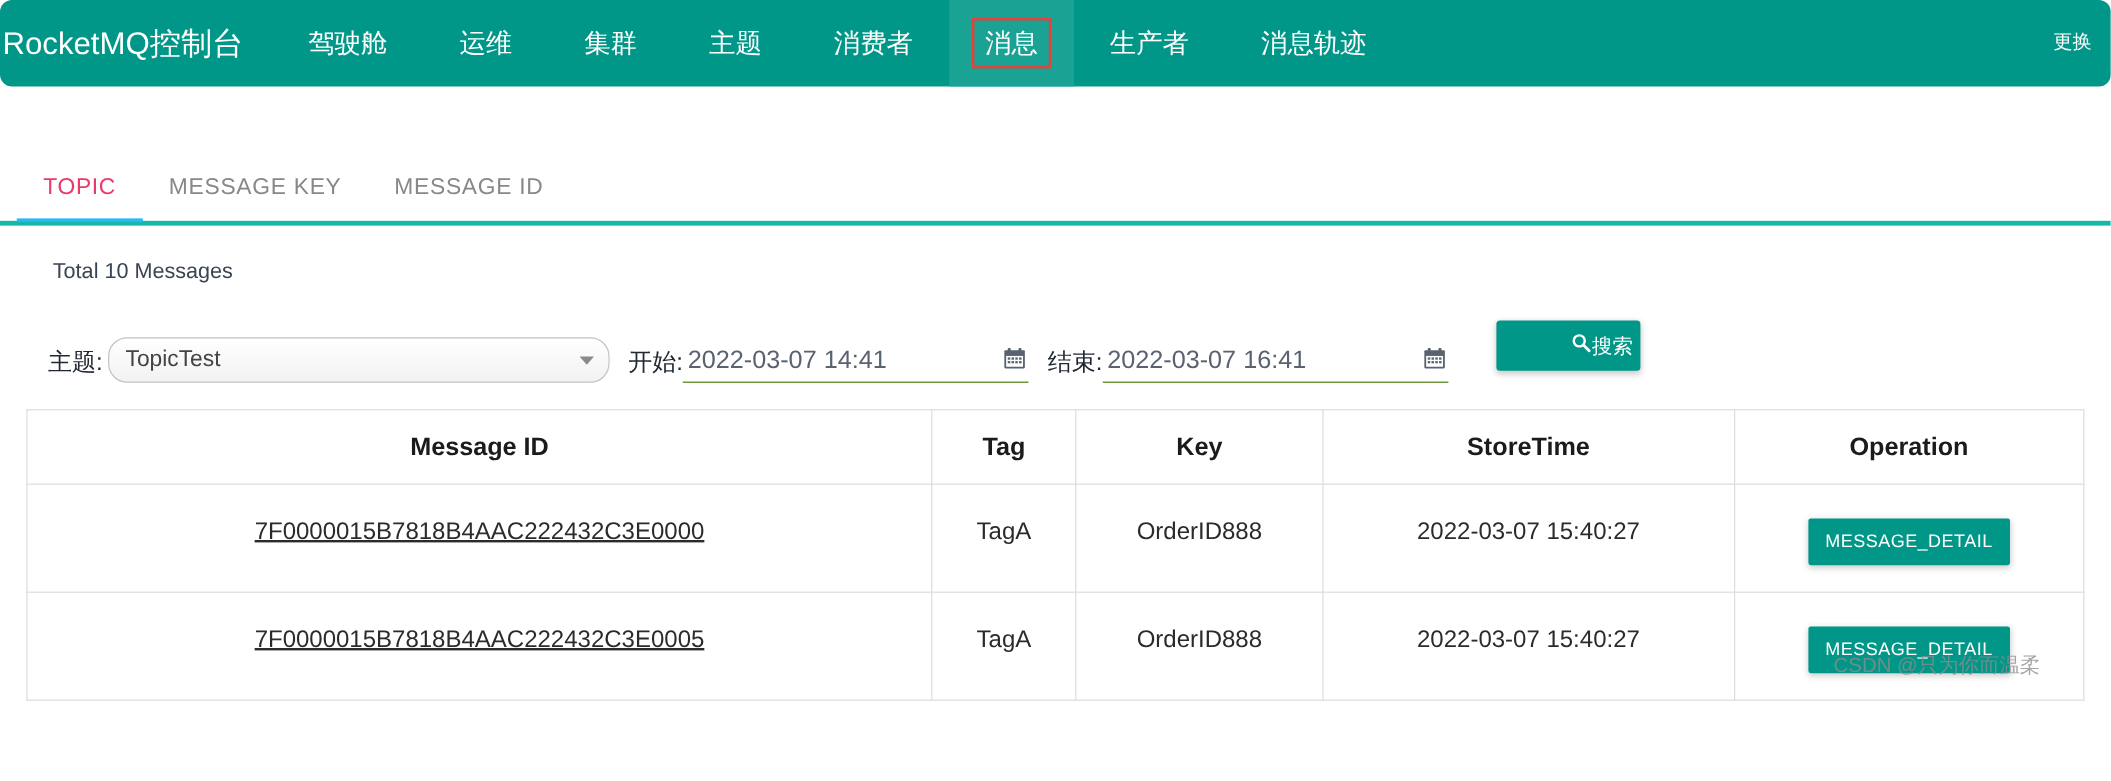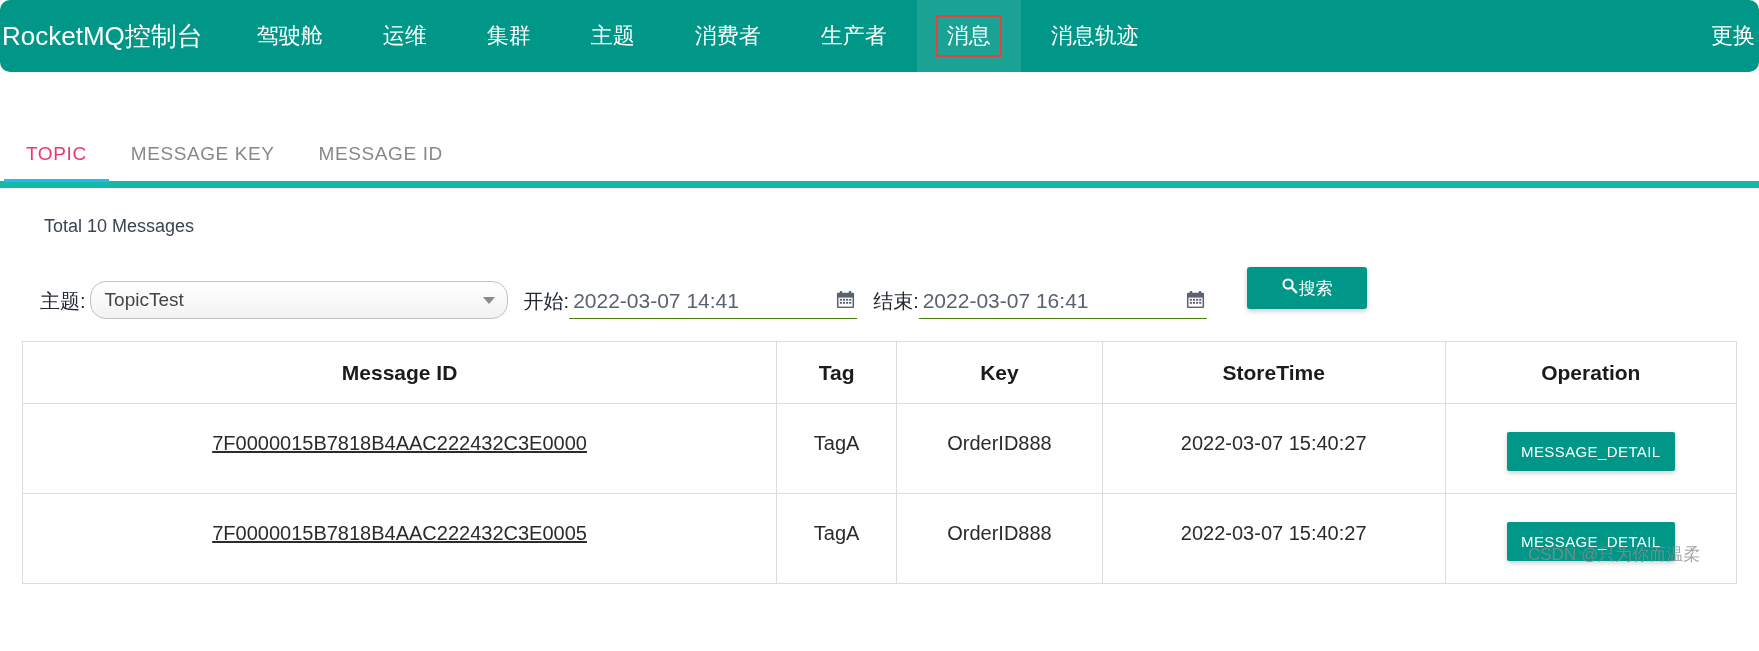--- a/index.html
+++ b/index.html
@@ -44,30 +44,30 @@
     position: absolute;
     left: 19px; right: 19px;
     top: 15px; bottom: 15px;
     border: 2px solid #e8413a;
     pointer-events: none;
   }
   .nav-right {
     position: absolute;
     right: 0; top: 0;
     color: #ffffff;
-    font-size: 22px;
+    font-size: 16px;
     line-height: 72px;
-    padding-right: 4px;
+    padding-right: 16px;
   }
 
   
   .tabs-wrap {
     margin-top: 54px;
-    padding-left: 4px;
-    border-bottom: 7px solid #14b8a6;
+    padding-left: 14px;
+    border-bottom: 4px solid #14b8a6;
     height: 62px;
     display: flex;
     align-items: flex-end;
   }
   .tab {
     font-size: 19px;
     color: #888888;
     letter-spacing: 0.6px;
     padding: 0 22px 16px 22px;
     position: relative;
@@ -155,21 +155,21 @@
     margin-left: 40px;
     width: 120px;
     height: 42px;
     background: #009688;
     color: #ffffff;
     border: none;
     border-radius: 3px;
     font-size: 17px;
     display: flex;
     align-items: center;
-    justify-content: center;
+    justify-content: flex-end;
     gap: 1px;
     box-shadow: 0 2px 5px rgba(0,0,0,0.22);
     font-family: "Liberation Sans", sans-serif;
     flex: 0 0 auto;
     align-self: flex-start;
     margin-top: -8px;
   }
 
   
   .tbl-wrap { margin-top: 22px; padding: 0 22px; }
@@ -245,26 +245,26 @@
     </div>
     <div class="nav-item">
       <span>集群</span>
     </div>
     <div class="nav-item">
       <span>主题</span>
     </div>
     <div class="nav-item">
       <span>消费者</span>
     </div>
-    <div class="nav-item">
-      <span>生产者</span>
-    </div>
     <div class="nav-item active">
       <span>消息</span>
       <span class="annot-box"></span>
+    </div>
+    <div class="nav-item">
+      <span>生产者</span>
     </div>
     <div class="nav-item">
       <span>消息轨迹</span>
     </div>
 
     <div class="nav-right">
       <span>更换</span>
     </div>
   </div>
 

